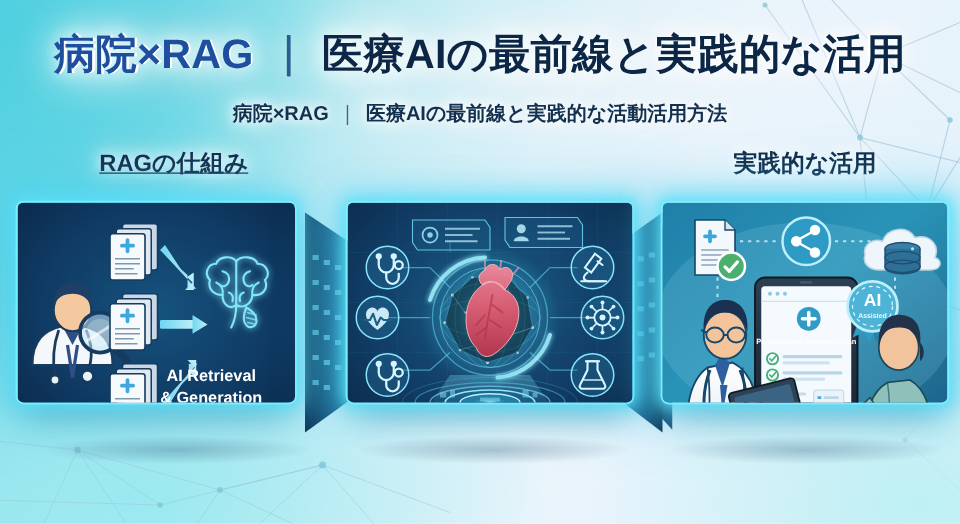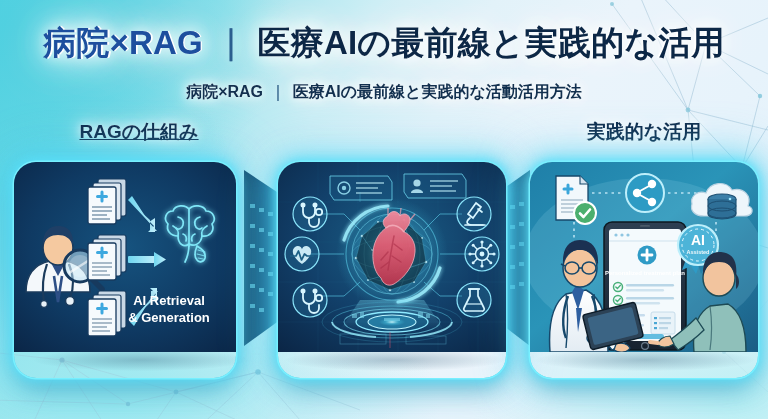--- a/index.html
+++ b/index.html
@@ -85,22 +85,22 @@
     text-shadow:0 0 9px #fff,0 0 18px #fff,0 0 30px rgba(255,255,255,.85);
     pointer-events:none;
   }
   .sec-head .fg { position:relative; }
   #head-1 { left:28px;  width:222px;text-decoration:underline; }
   #head-2 { left:288px; width:228px;margin-top:48px; }
   #head-3 { left:530px; width:228px; }
 
   
   .panel {
-    position:absolute; top:162px; height:216px;
-    border-radius:22px; overflow:hidden;
+    position:absolute; top:162px; height:160px;
+    border-radius:5px; overflow:hidden;
     box-shadow:
       0 0 0 1.5px rgba(120,240,255,.95),
       0 0 10px 3px rgba(90,225,250,.85),
       0 0 24px 8px rgba(80,215,245,.55),
       0 0 44px 16px rgba(80,210,240,.28),
       0 16px 26px -8px rgba(20,60,90,.42);
   }
   #panel-1 { left:14px;  width:222px; }
   #panel-2 { left:278px; width:228px; }
   #panel-3 { left:530px; width:228px; }

